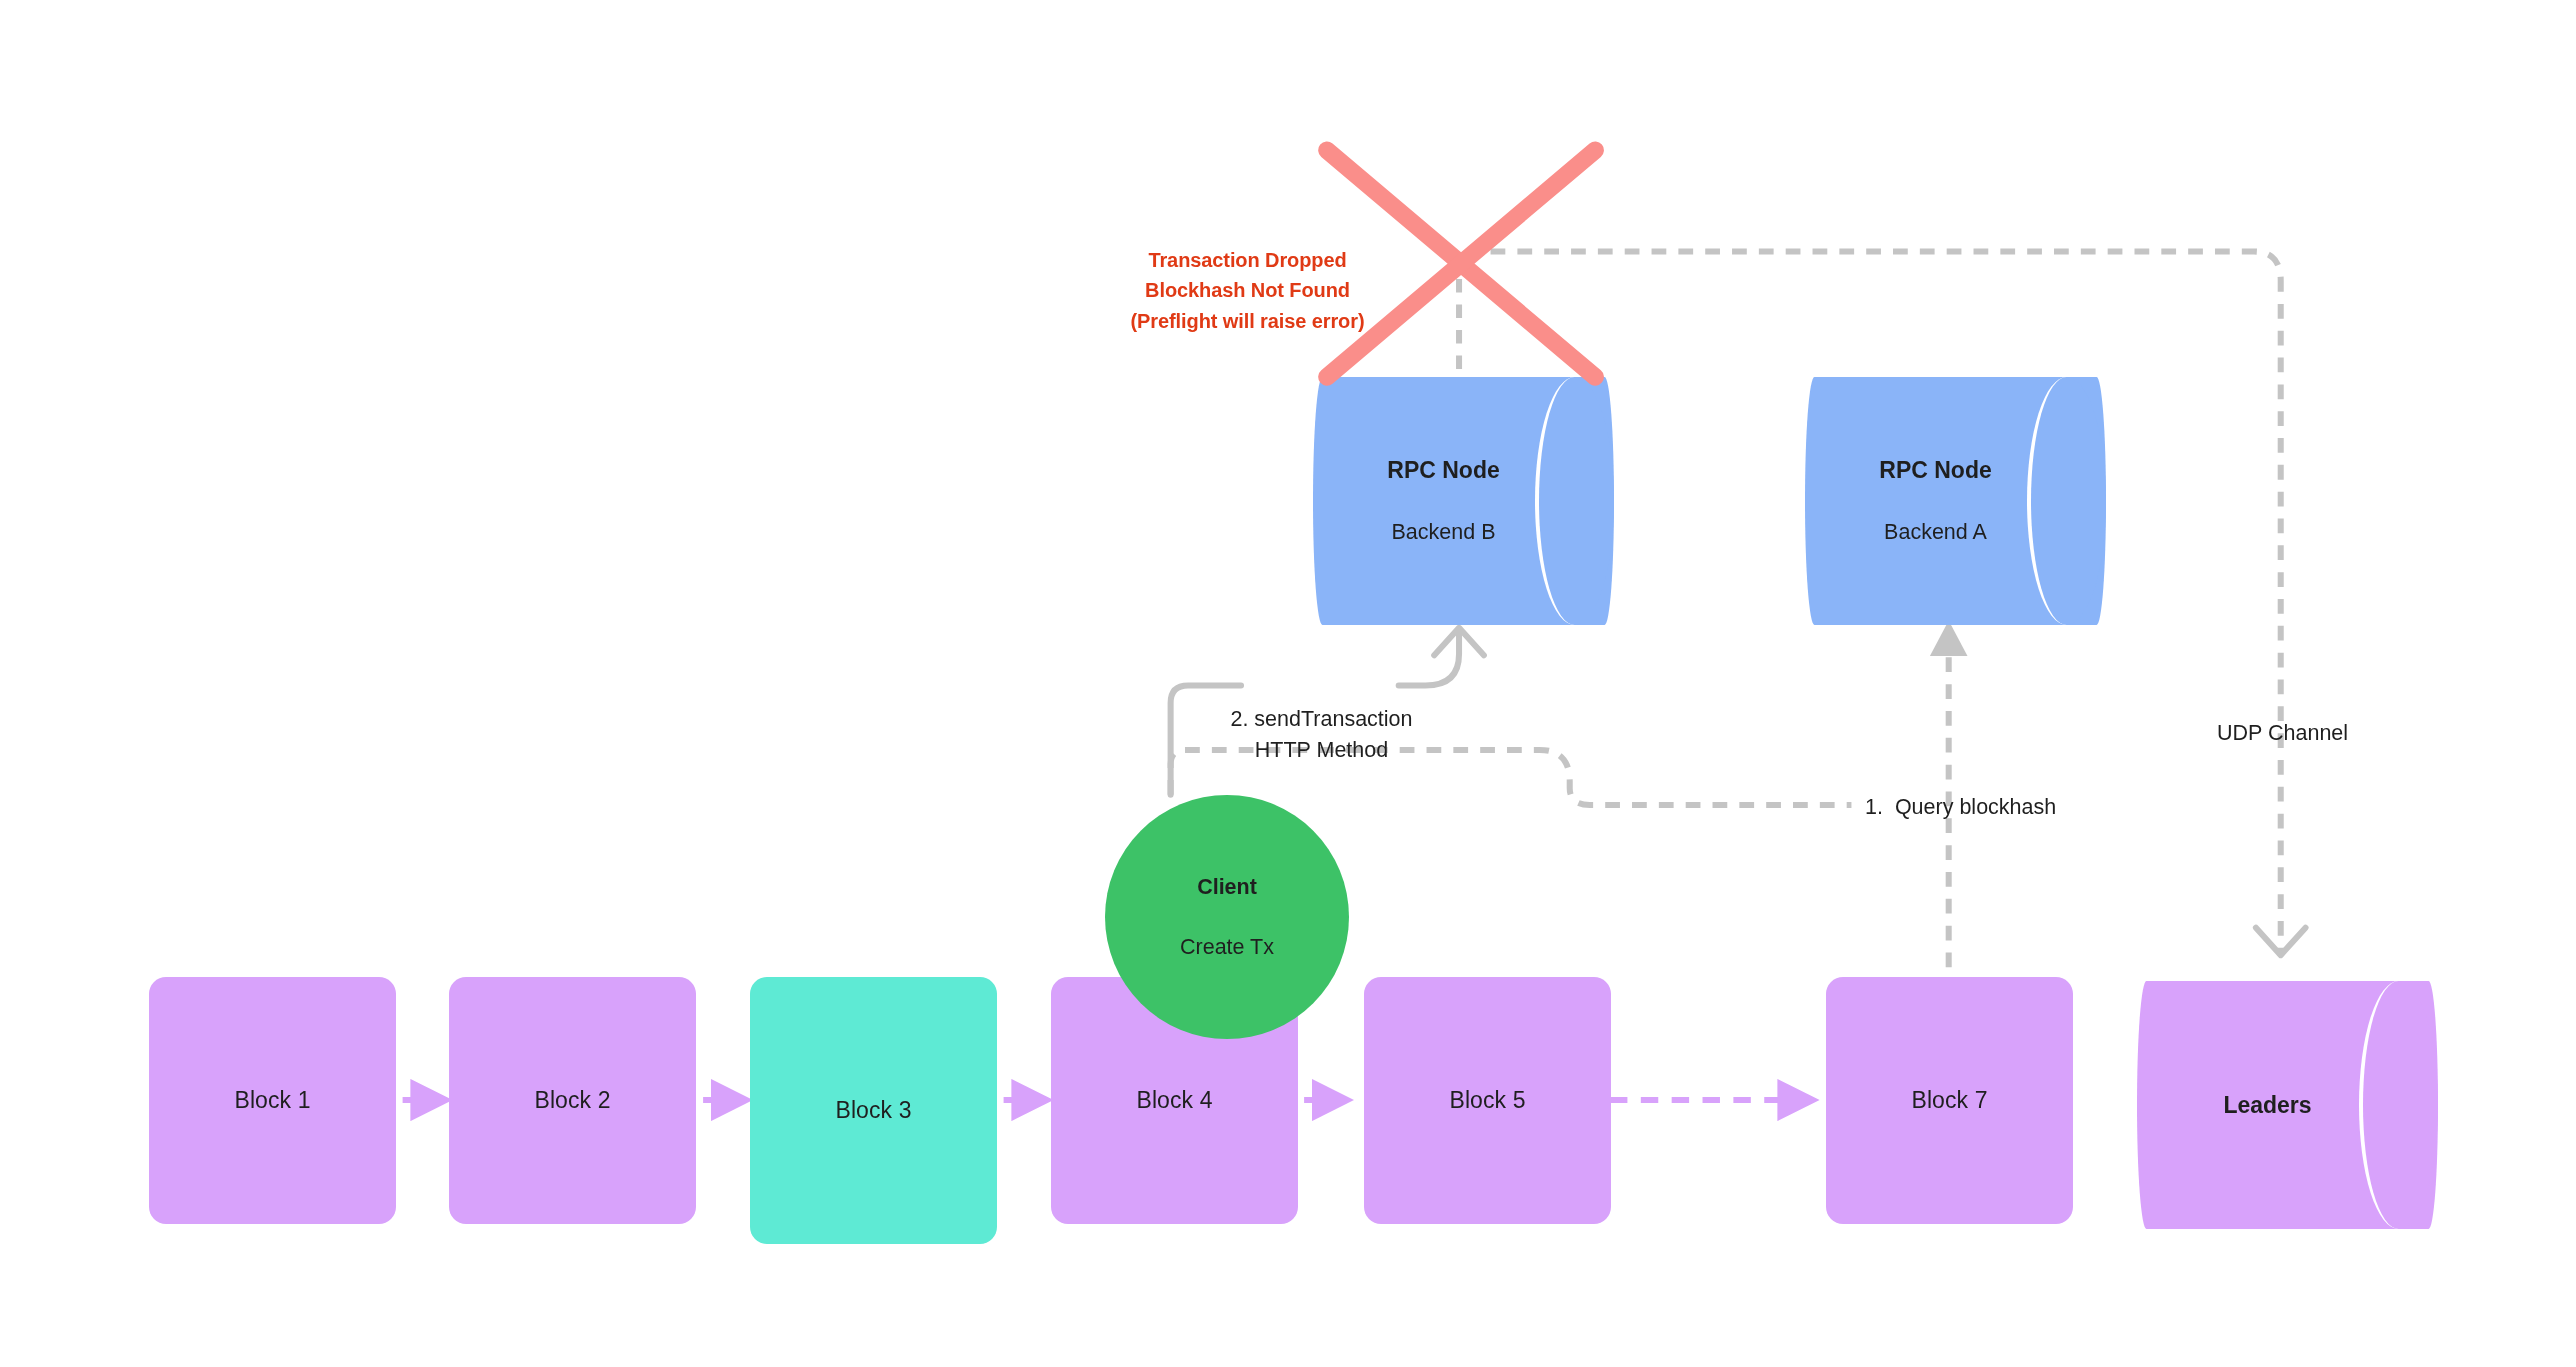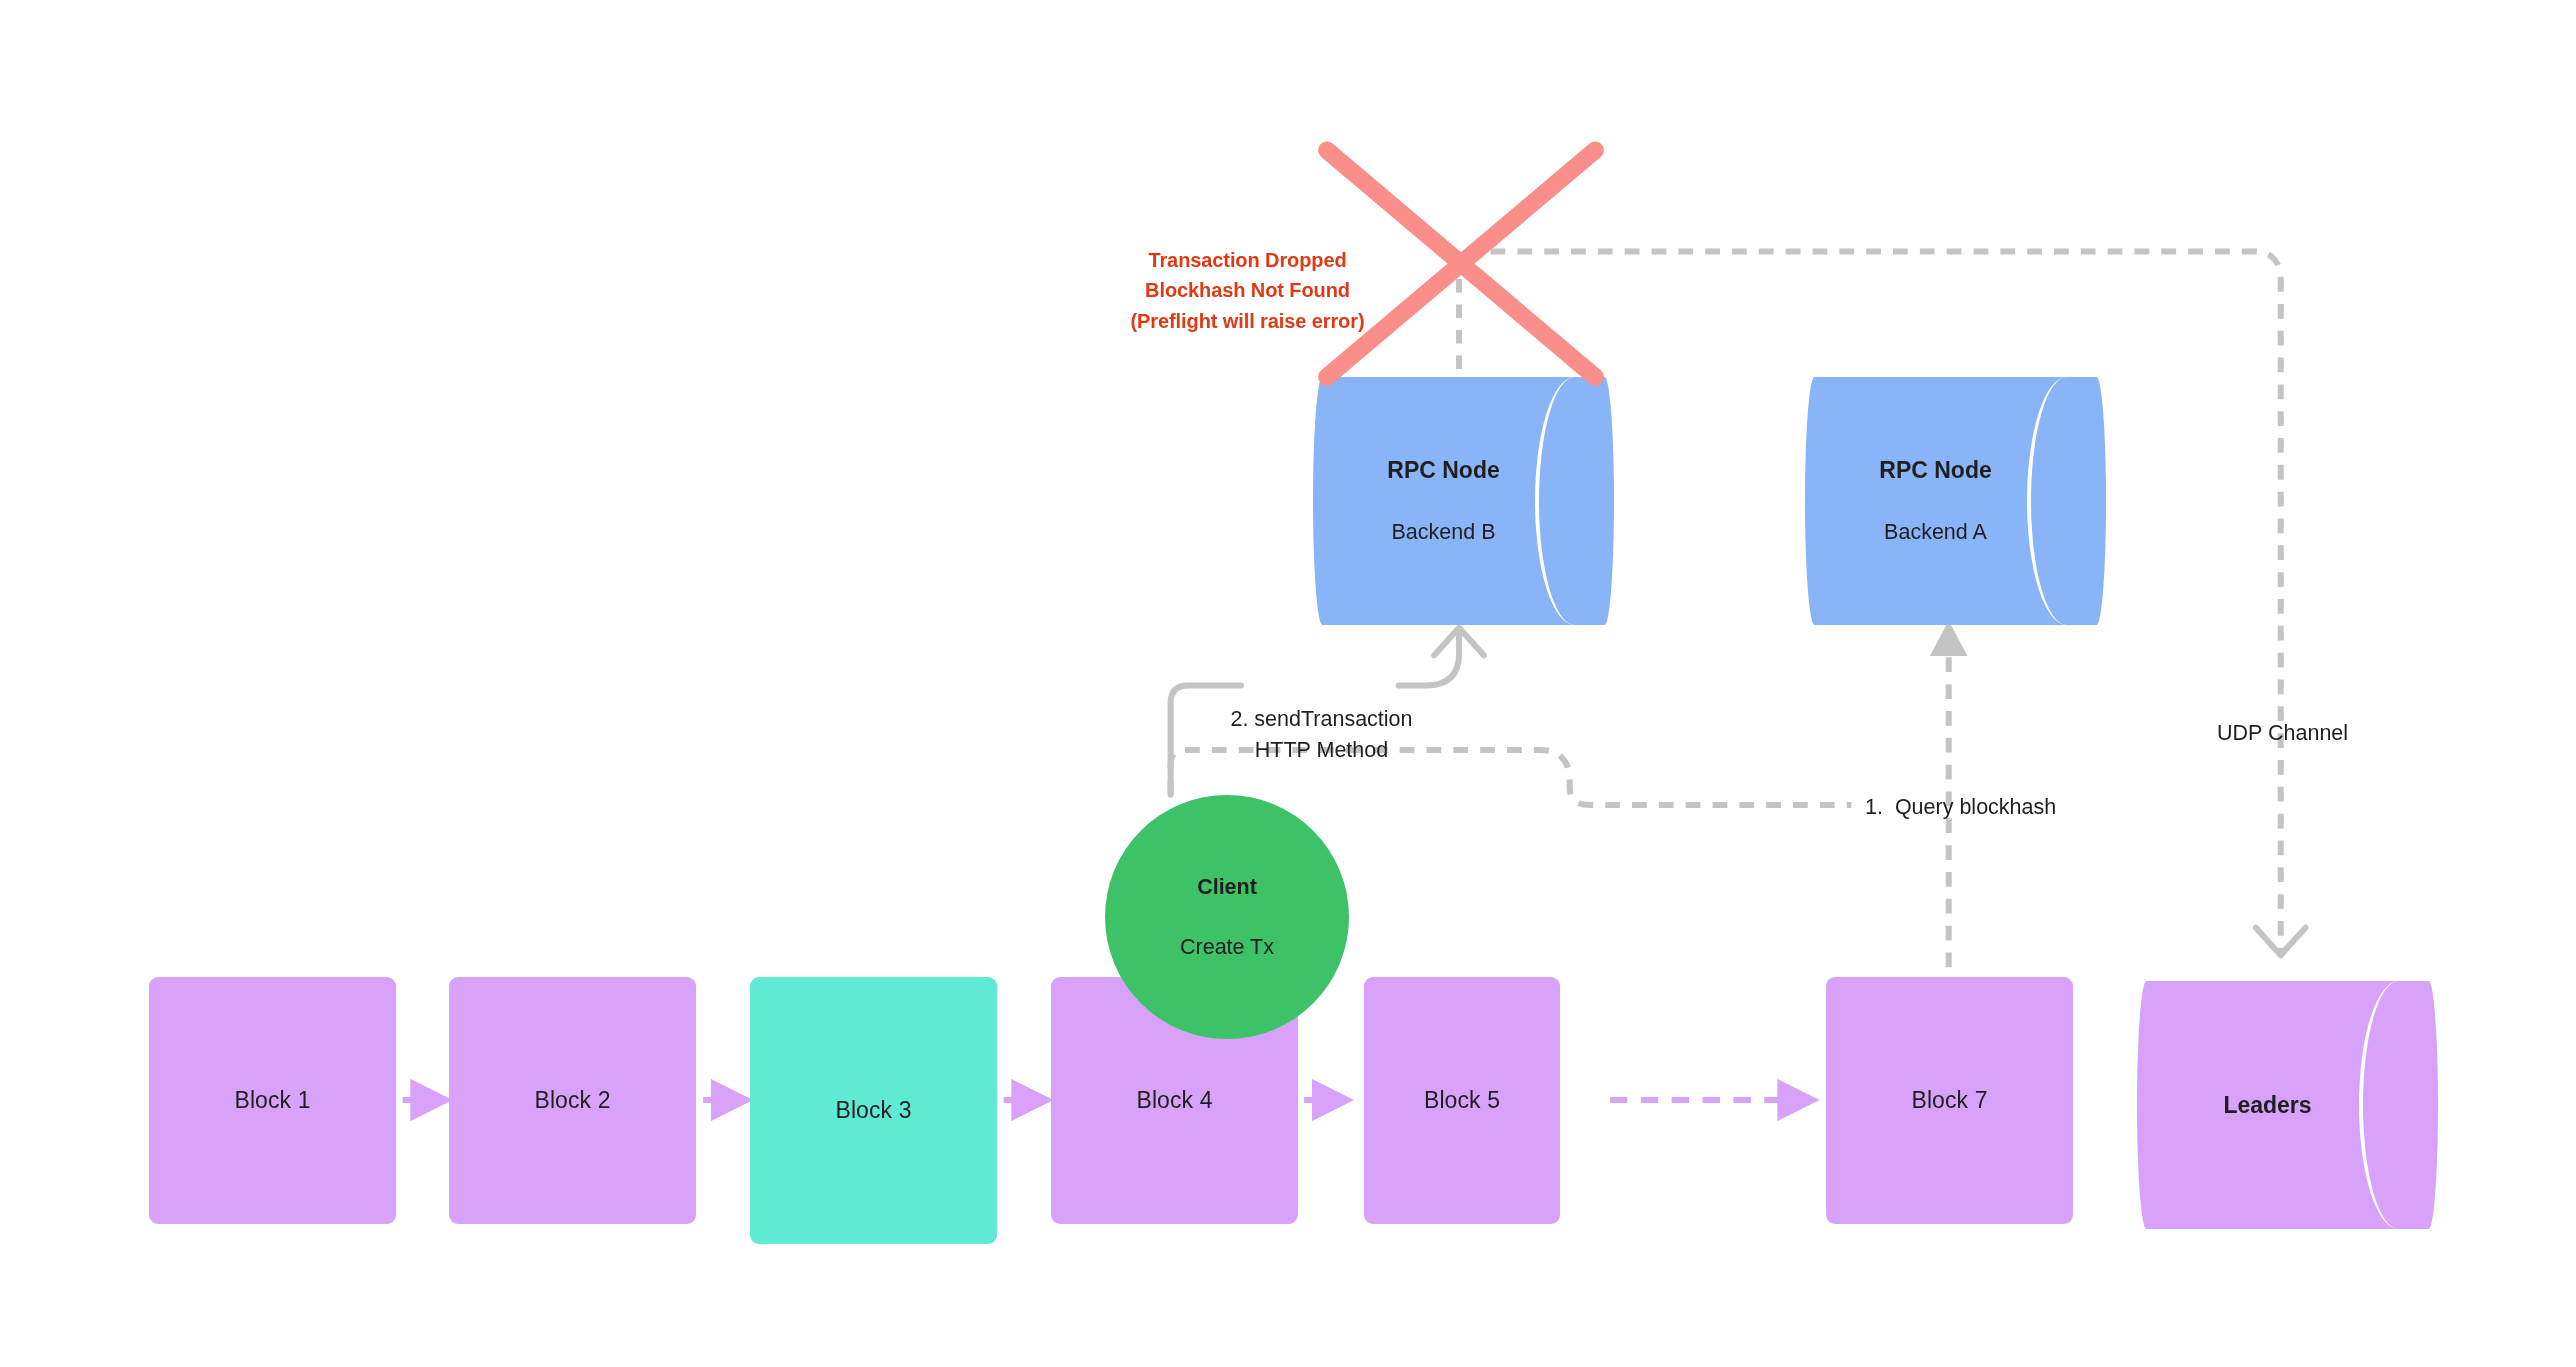--- a/index.html
+++ b/index.html
@@ -8,21 +8,21 @@
     font-family:"Liberation Sans","DejaVu Sans",sans-serif;
     overflow:hidden;
     position:relative;
   }
   #stage{position:absolute;left:0;top:0;width:2576px;height:1367px;background:#fff;}
   svg.layer{position:absolute;left:0;top:0;width:2576px;height:1367px;overflow:visible;}
   .node{position:absolute;box-sizing:border-box;}
 
   
   .block{
-    border-radius:9px;
+    border-radius:17px;
     display:flex;align-items:center;justify-content:center;
   }
   .block .lbl{
     font-size:23px;color:#1f1f1f;letter-spacing:0.1px;
     text-align:center;line-height:1.25;
   }
 
   
   .cyl{position:absolute;}
   .cyl .body{
@@ -112,21 +112,21 @@
   </div>
   <div class="node block" style="left:449px;top:977px;width:247px;height:247px;background:#d8a2fb;">
     <span class="lbl">Block 2</span>
   </div>
   <div class="node block" style="left:750px;top:977px;width:247px;height:267px;background:#5eead4;">
     <span class="lbl">Block 3</span>
   </div>
   <div class="node block" style="left:1051px;top:977px;width:247px;height:247px;background:#d8a2fb;">
     <span class="lbl">Block 4</span>
   </div>
-  <div class="node block" style="left:1364px;top:977px;width:196px;height:247px;background:#d8a2fb;">
+  <div class="node block" style="left:1364px;top:977px;width:247px;height:247px;background:#d8a2fb;">
     <span class="lbl">Block 5</span>
   </div>
   <div class="node block" style="left:1826px;top:977px;width:247px;height:247px;background:#d8a2fb;">
     <span class="lbl">Block 7</span>
   </div>
 
   <div class="cyl" style="left:2137px;top:981px;width:301px;height:248px;">
     <div class="body" style="background:#d8a2fb;"></div>
     <div class="cap" style="right:0;width:79px;background:#d8a2fb;"></div>
     <div class="txt">

